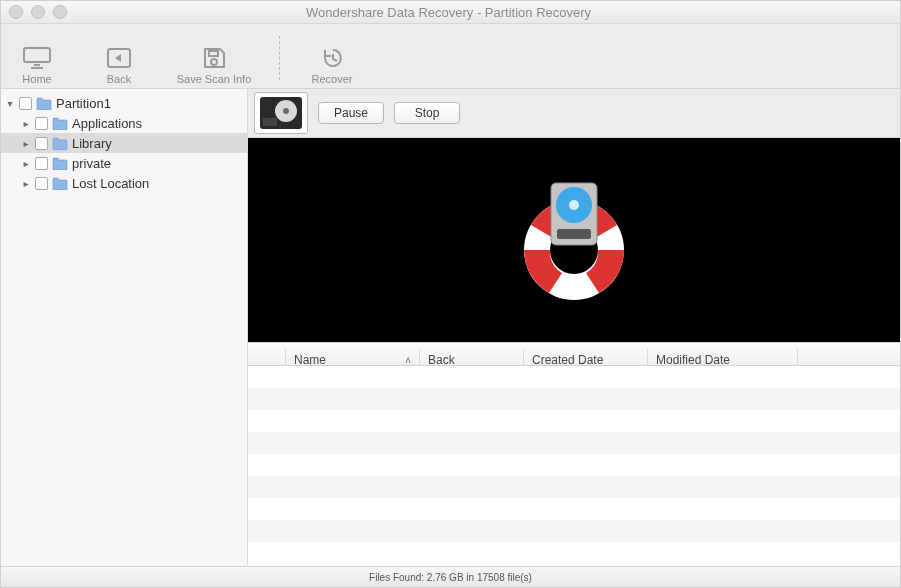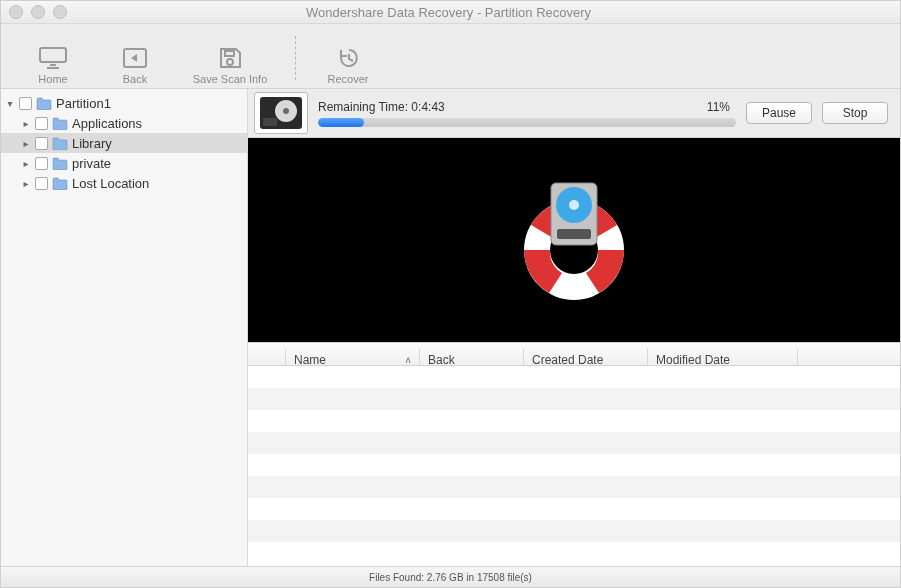--- a/index.html
+++ b/index.html
@@ -48,21 +48,21 @@
     font-size: 13px;
     color: #8a8a8a;
     pointer-events: none;
   }
   
   .toolbar {
     height: 60px;
     background: #ececec;
     display: flex;
     align-items: center;
-    padding: 4px 8px 0 20px;
+    padding: 4px 8px 0 4px;
     gap: 18px;
     border-bottom: 1px solid #d4d4d4;
   }
   .tb-btn {
     display: flex;
     flex-direction: column;
     align-items: center;
     justify-content: flex-end;
     width: 64px;
     height: 54px;
@@ -343,29 +343,20 @@
 
       <div class="progress-strip">
         <div class="drive-thumb">
           <svg width="44" height="34" viewBox="0 0 44 34">
             <rect x="1" y="1" width="42" height="32" rx="3" fill="#2a2a2a"></rect>
             <circle cx="27" cy="15" r="11" fill="#d9d9d9"></circle>
             <circle cx="27" cy="15" r="3" fill="#6b6b6b"></circle>
             <rect x="4" y="22" width="14" height="8" fill="#444"></rect>
           </svg>
         </div>
-        <div class="prog-mid">
-          <div class="prog-top-row">
-            <span class="prog-label">Remaining Time: 0:4:43</span>
-            <span class="prog-pct">11%</span>
-          </div>
-          <div class="prog-bar">
-            <div class="prog-fill" id="prog-fill" style="width: 11%;"></div>
-          </div>
-        </div>
         <div class="prog-actions">
           <button class="mac-btn">Pause</button>
           <button class="mac-btn">Stop</button>
         </div>
       </div>
 
       <div class="preview">
         <svg width="150" height="150" viewBox="0 0 150 150">
 
           <circle cx="75" cy="85" r="50" fill="#fff"></circle>

